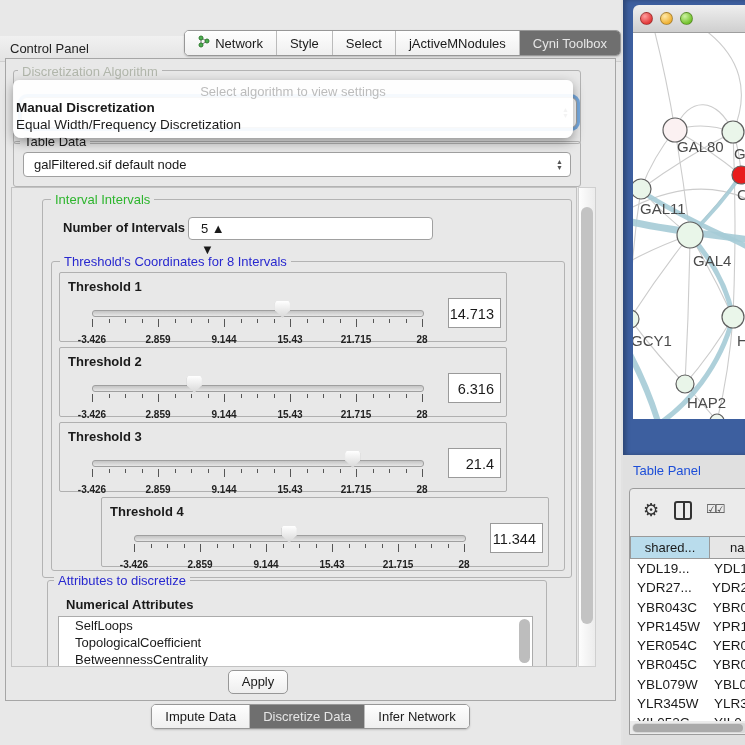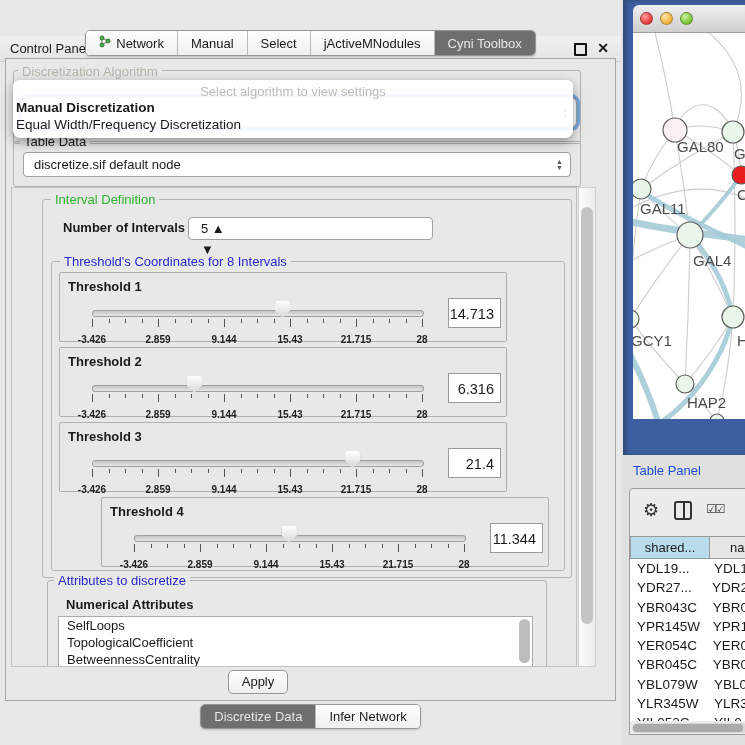--- a/index.html
+++ b/index.html
@@ -11,21 +11,21 @@
                background:linear-gradient(#f1f1f1,#e3e3e3);border-bottom:1px solid #cfcfcf;margin-top:36px;}
   .cp-title{position:absolute;left:10px;top:5px;font-size:13px;color:#222;}
   .float-ic{position:absolute;right:34px;top:7px;width:9px;height:9px;border:2px solid #111;border-radius:1px;}
   .close-ic{position:absolute;right:12px;top:4px;font-size:14px;font-weight:bold;color:#111;}
   .seg{display:flex;border:1px solid #979797;border-radius:5px;overflow:hidden;
        box-shadow:0 1px 2px rgba(0,0,0,.18);background:#fff;width:max-content;}
   .seg-btn{display:flex;align-items:center;gap:5px;padding:4px 13px;font-size:13px;
            background:linear-gradient(#fefefe,#efefef);border-left:1px solid #bbb;cursor:default;white-space:nowrap;}
   .seg-btn:first-child{border-left:none;}
   .seg-btn.sel{background:var(--selected_tab_bg);color:#e6e6e6;}
-  .cp-tabs{position:absolute;top:30px;left:0;width:100%;display:flex;justify-content:center;}
+  .cp-tabs{position:absolute;top:30px;left:0;width:100%;display:flex;justify-content:flex-end;}
   .cp-main{position:absolute;left:5px;top:58px;width:609px;height:641px;border:1px solid #a6a6a6;
            background:#e8e8e8;}
   .grouptitle{position:absolute;font-size:13px;background:#e8e8e8;padding:0 4px;z-index:2;}
   .groupbox{position:absolute;border:1px solid #b3b3b3;border-radius:3px;}
   .dimmed{color:#b2b7ac;}
   .green{color:var(--group_title_green);}
   .blue{color:var(--group_title_blue);}
   .combo{position:absolute;background:#fff;border:1px solid #a0a0a0;border-radius:4px;
          font-size:13px;line-height:23px;padding-left:10px;box-sizing:border-box;}
   .combo .arrows{position:absolute;right:7px;top:0;height:100%;display:flex;flex-direction:column;
@@ -55,21 +55,21 @@
          clip-path:polygon(10% 0,90% 0,100% 14%,100% 55%,50% 100%,0 55%,0 14%);
          filter:drop-shadow(0 0 1px #777);}
   .tick{position:absolute;top:46px;width:1px;background:#555;}
   .ticklbl{position:absolute;top:61px;width:44px;text-align:center;font-size:10px;font-weight:bold;color:#222;}
   .vbox{position:absolute;left:388px;top:25px;width:53px;height:30px;background:#fff;border:1px solid #9a9a9a;
         font-size:14.5px;line-height:30px;text-align:right;padding-right:6px;box-sizing:border-box;}
   
   .attr-head{position:absolute;left:18px;top:16px;font-size:13px;font-weight:bold;}
   .attr-list{position:absolute;left:10px;top:35px;width:475px;height:53px;background:#fff;
              border:1px solid #ababab;overflow:hidden;box-sizing:border-box;}
-  .attr-item{font-size:13px;line-height:17px;padding-left:8px;white-space:nowrap;}
+  .attr-item{font-size:13px;line-height:17px;padding-left:16px;white-space:nowrap;}
   .attr-sb{position:absolute;right:2px;top:2px;width:11px;height:44px;background:#bdbdbd;border-radius:6px;}
   .applybtn{position:absolute;left:222px;top:611px;width:58px;height:22px;background:linear-gradient(#fff,#eee);
             border:1px solid #979797;border-radius:5px;font-size:13px;text-align:center;line-height:21px;}
   .cp-bottom{position:absolute;top:704px;left:0;width:100%;display:flex;justify-content:center;}
   
   .frame{position:absolute;left:623px;top:0;width:122px;height:455px;background:var(--window_frame_blue);
          box-shadow:inset 3px 0 4px rgba(0,0,0,.25);}
   .macwin{position:absolute;left:10px;top:5px;width:112px;height:414px;}
   .mactb{position:absolute;left:0;top:0;width:100%;height:28px;border-radius:6px 0 0 0;
          background:linear-gradient(#efefef,#cfcfcf);border-bottom:1px solid #9e9e9e;box-sizing:border-box;}
@@ -118,21 +118,21 @@
                 <line x1="3" y1="3" x2="9" y2="6" stroke="#777" stroke-width="1"></line>
                 <line x1="3" y1="10" x2="9" y2="6" stroke="#777" stroke-width="1"></line>
                 <line x1="3" y1="3" x2="3" y2="10" stroke="#777" stroke-width="1"></line>
                 <circle cx="3" cy="3" r="2" fill="#4caf50" stroke="#2d7a2d"></circle>
                 <circle cx="3" cy="10" r="2" fill="#4caf50" stroke="#2d7a2d"></circle>
                 <circle cx="9" cy="6" r="2" fill="#4caf50" stroke="#2d7a2d"></circle>
               </svg></span>
             <span>Network</span>
           </div>
           <div class="seg-btn">
-            <span>Manual</span>
+            <span>Style</span>
           </div>
           <div class="seg-btn">
             <span>Select</span>
           </div>
           <div class="seg-btn">
             <span>jActiveMNodules</span>
           </div>
           <div class="seg-btn sel">
             <span>Cyni Toolbox</span>
           </div>
@@ -149,28 +149,28 @@
 
       <div class="popup">
         <div class="popup-hint">Select algorithm to view settings</div>
         <div class="popup-item" style="top:20px;font-weight:bold;">Manual Discretization</div>
         <div class="popup-item" style="top:37px;">Equal Width/Frequency Discretization</div>
       </div>
 
       <div class="groupbox" style="left:7px;top:82px;width:566px;height:44px;"></div>
       <span class="grouptitle" style="left:14px;top:75px;">Table Data</span>
       <div class="combo" style="left:17px;top:93px;width:548px;height:25px;line-height:24px;">
-        <span>discretize.sif default node</span>
+        <span>galFiltered.sif default node</span>
         <span class="arrows">▲<br>▼</span>
       </div>
 
       <div class="viewport">
 
         <div class="groupbox" style="left:30px;top:11px;width:528px;height:377px;">
-          <span class="grouptitle green" style="left:8px;top:-8px;">Interval Definition</span>
+          <span class="grouptitle green" style="left:8px;top:-8px;">Interval Intervals</span>
           <span style="position:absolute;left:20px;top:20px;font-size:13px;font-weight:bold;">Number of Intervals</span>
           <div class="spin" style="left:145px;top:17px;width:245px;height:23px;">
             <span>5</span>
             <span class="arrows">▲<br>▼</span>
           </div>
 
           <div class="groupbox" style="left:8px;top:61px;width:512px;height:308px;" id="threshGroup">
             <span class="grouptitle blue" style="left:8px;top:-8px;">Threshold's Coordinates for 8 Intervals</span>
           <div class="tpanel" style="top: 10px;">
                 <div class="tlabel">Threshold 1</div>
@@ -320,20 +320,23 @@
       </div>
       <div class="vsb">
         <div class="vsb-thumb"></div>
       </div>
 
       <div class="applybtn">Apply</div>
     </div>
 
     <div class="cp-bottom">
       <div class="seg" id="bottomTabs">
+          <div class="seg-btn">
+            <span>Impute Data</span>
+          </div>
           <div class="seg-btn sel">
             <span>Discretize Data</span>
           </div>
           <div class="seg-btn">
             <span>Infer Network</span>
           </div>
         </div>
     </div>
   </div>
 

